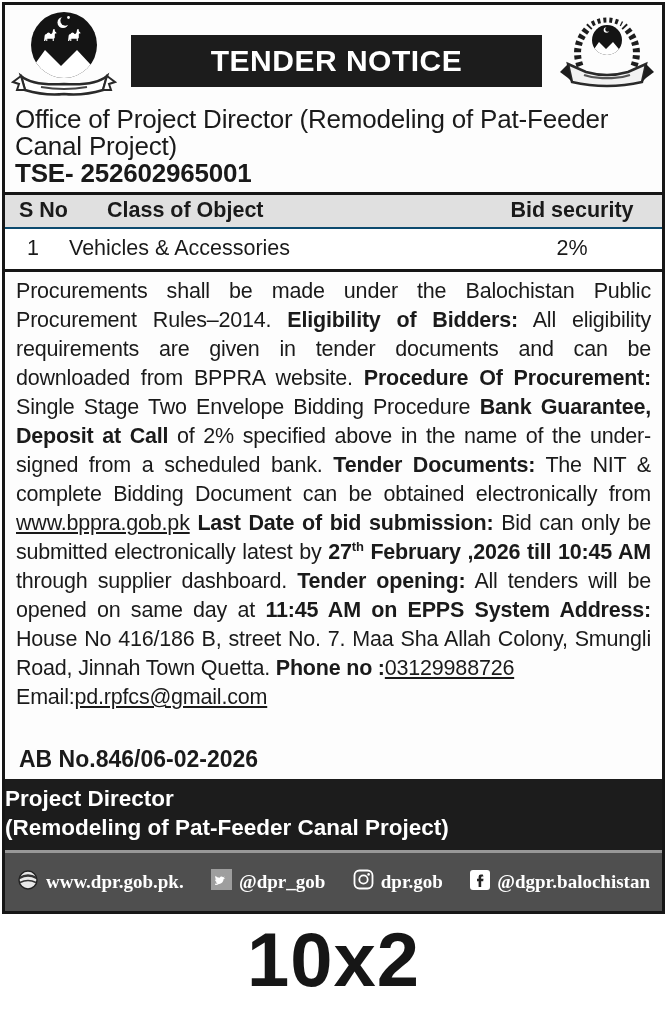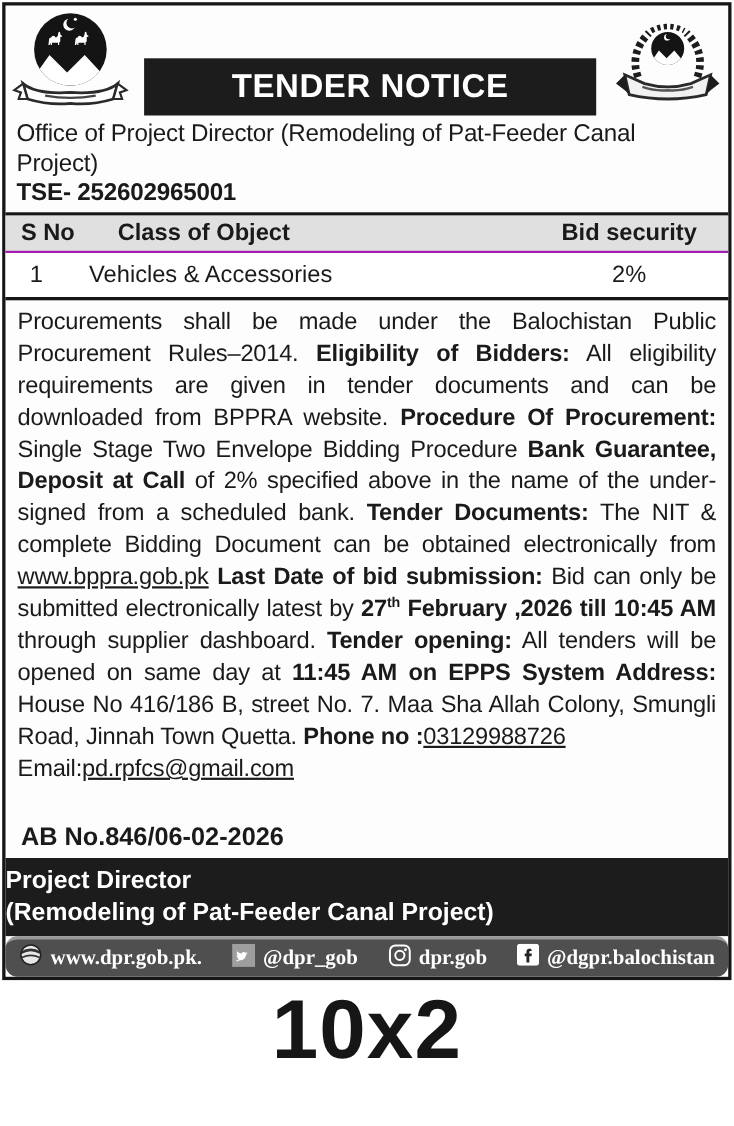--- a/index.html
+++ b/index.html
@@ -4,56 +4,56 @@
 <style>
   html,body{margin:0;padding:0;}
   body{
     width:667px;height:1024px;background:#ffffff;
     font-family:"Liberation Sans",sans-serif;color:#1a1a1a;
     position:relative;overflow:hidden;
   }
   .notice{margin:2px;border:3px solid #161616;background:#fdfdfd;}
 
   
-  .header{display:flex;align-items:flex-end;padding:5px 6px 0 6px;}
+  .header{display:flex;align-items:center;padding:5px 6px 0 6px;}
   .logo{flex:0 0 auto;}
   .title-bar{
     flex:1;background:#1c1c1c;height:52px;margin:7px 16px 0 14px;
     display:flex;align-items:center;justify-content:center;
     color:#fff;font-weight:bold;font-size:30px;letter-spacing:.5px;
   }
 
   
-  .office{padding:2px 10px 5px 10px;font-size:22px;line-height:27px;letter-spacing:-0.2px;}
+  .office{padding:2px 10px 5px 10px;font-size:26px;line-height:27px;letter-spacing:-0.2px;}
   .office .bold{font-weight:bold;}
   .office .justify{text-align:justify;}
 
   
   .ttable{border-top:3px solid #161616;border-bottom:3px solid #161616;font-size:21.5px;}
-  .thead{background:#e0e0e0;border-bottom:2px solid #a21caf;display:flex;font-weight:bold;padding:3px 0 4px 0;}
+  .thead{background:#e0e0e0;border-bottom:2px solid #0c4a6e;display:flex;font-weight:bold;padding:3px 0 4px 0;}
   .thead .c1{width:90px;padding-left:14px;box-sizing:border-box;}
   .thead .c2{flex:1;padding-left:12px;}
   .thead .c3{width:180px;text-align:center;}
   .trow{display:flex;padding:7px 0 8px 0;background:#fff;}
   .trow .c1{width:64px;padding-left:22px;box-sizing:border-box;}
-  .trow .c2{flex:1;margin-left:12px;}
+  .trow .c2{flex:1;}
   .trow .c3{width:180px;text-align:center;}
 
   
   .body-text{padding:5px 11px 0 11px;font-size:21.5px;line-height:29px;text-align:justify;letter-spacing:-0.2px;}
   .body-text sup{font-size:13px;line-height:0;}
 
   
   .ab-no{font-weight:bold;font-size:23px;padding:34px 0 6px 14px;}
   .sig-bar{background:#1c1c1c;color:#fff;text-align:left;font-weight:bold;font-size:22.5px;line-height:29px;padding:5px 0 8px 0;}
   .footerbar{
     background:#4f4f4f;border-top:3px solid #989898;
     display:flex;align-items:center;justify-content:space-between;
-    padding:4px 12px;height:26px;
-    font-family:"Liberation Serif",serif;font-weight:bold;font-size:19px;color:#fff;border-radius:11px;
+    padding:16px 12px;height:26px;
+    font-family:"Liberation Serif",serif;font-weight:bold;font-size:19px;color:#fff;
   }
   .f-item{display:flex;align-items:center;gap:7px;white-space:nowrap;}
 
   .size-tag{
     text-align:center;font-size:76px;font-weight:bold;letter-spacing:1px;
     color:#161616;margin-top:6px;line-height:80px;
   }
 </style>
 </head>
 <body>

